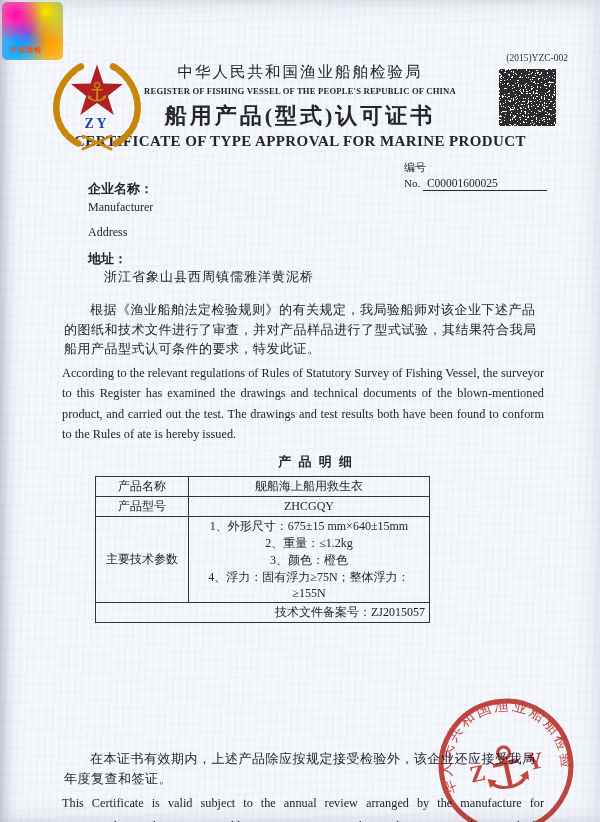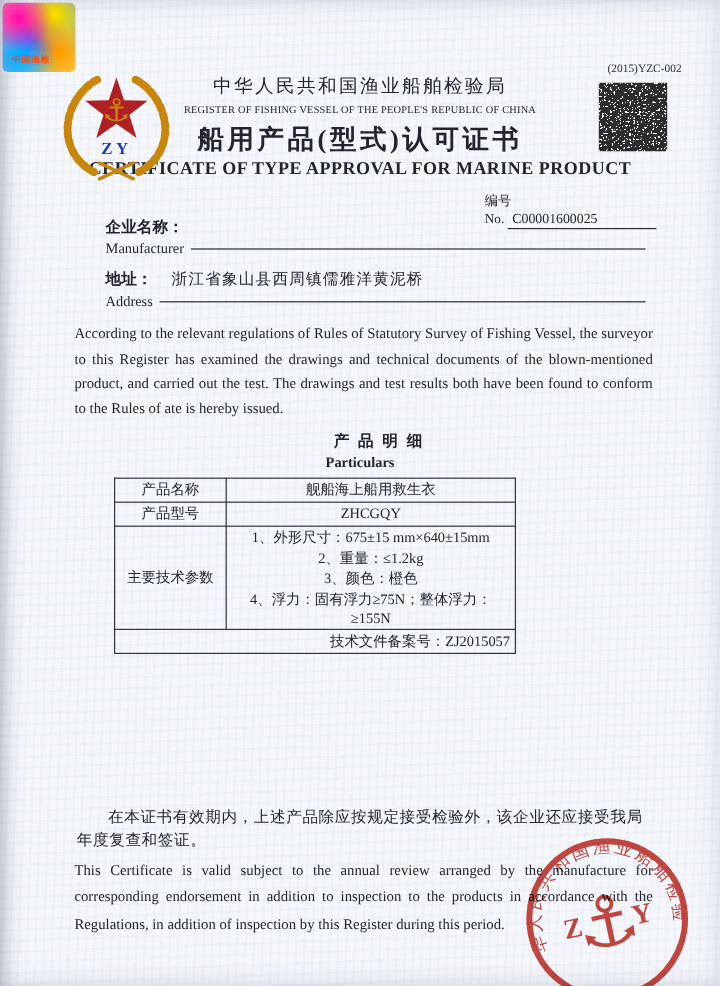--- a/index.html
+++ b/index.html
@@ -29,30 +29,30 @@
   .hologram .holo-mark{
     position:absolute; left:0; right:13px; bottom:5px; text-align:center;
     font-size:7px; letter-spacing:1px; color:rgba(255,70,0,.9); font-weight:bold;
   }
   .emblem{ position:absolute; top:50px; left:36px; }
   .form-code{ position:absolute; top:53px; right:32px; font-size:9.5px; color:#2b2c36;margin-left:36px; }
   .qr{ position:absolute; top:69px; right:44px; width:57px; height:57px; }
   
   .head{ text-align:center; padding-top:62px; }
   .bureau-cn{ font-size:15.5px; letter-spacing:2px; }
-  .bureau-en{ font-size:8.6px; font-weight:normal; letter-spacing:.2px; margin-top:3px; }
+  .bureau-en{ font-size:8.6px; font-weight:bold; letter-spacing:.2px; margin-top:3px; }
   .title-cn{ font-size:22px; font-weight:bold; letter-spacing:3px; margin-top:5px; }
   .title-en{ font-size:15px; font-weight:bold; letter-spacing:.4px; margin-top:2px; }
   
   .no-block{ position:absolute; top:160px; left:404px; font-size:11px; }
   .no-line{ margin-top:2px; }
   .no-value{ display:inline-block; min-width:118px; border-bottom:1.4px solid #2a2b33; padding:0 2px 1px 4px; font-size:11.5px; }
   
   .fields{ margin:30px 62px 0 88px; }
-  .f-row{ display:flex; align-items:center; }
+  .f-row{ display:flex; align-items:flex-start;flex-direction:column; }
   .f-label-cn{ font-weight:bold; font-size:13px; white-space:nowrap; }
   .f-value{ font-size:13px; margin-left:16px; letter-spacing:1px; }
   .f-en{ font-size:12px; white-space:nowrap; }
   .f-uline{ flex:1 1 auto; border-bottom:1.4px solid #2a2b33; margin-left:6px; max-width:440px; }
   .f-row.en{ margin-top:2px; margin-bottom:9px; }
   
   .para-cn{ margin:14px 60px 0 64px; font-size:13px; line-height:1.5; text-indent:2em; letter-spacing:.5px; }
   .para-en{ margin:4px 56px 0 62px; font-size:12.3px; line-height:1.68; text-align:justify; }
   
   .part-head{ text-align:center; margin-top:8px; font-weight:bold; font-size:13px; letter-spacing:2px;padding-left:32px; }
@@ -125,34 +125,34 @@
   </div>
 
   <div class="fields">
     <div class="f-row">
       <span class="f-label-cn">企业名称：</span>
     </div>
     <div class="f-row en">
       <span class="f-en">Manufacturer</span>
       <span class="f-uline"></span>
     </div>
+    <div class="f-row en">
+      <span class="f-en">Address</span>
+      <span class="f-uline"></span>
+    </div>
     <div class="f-row">
       <span class="f-label-cn">地址：</span>
       <span class="f-value">浙江省象山县西周镇儒雅洋黄泥桥</span>
     </div>
-    <div class="f-row en">
-      <span class="f-en">Address</span>
-      <span class="f-uline"></span>
-    </div>
   </div>
 
+  <div class="para-cn">根据《渔业船舶法定检验规则》的有关规定，我局验船师对该企业下述产品的图纸和技术文件进行了审查，并对产品样品进行了型式试验，其结果符合我局船用产品型式认可条件的要求，特发此证。</div>
   <div class="para-en">According to the relevant regulations of Rules of Statutory Survey of Fishing Vessel, the surveyor to this Register has examined the drawings and technical documents of the blown-mentioned product, and carried out the test.  The drawings and test results both have been found to conform to the Rules of ate is hereby issued.</div>
 
   <div class="part-head">产  品  明  细</div>
-  <div class="part-head-en">Particulars</div>
 
   <table class="particulars">
     <tbody>
         <tr>
       <td class="p-label">产品名称</td>
       <td class="p-value">舰船海上船用救生衣</td>
     </tr>
     <tr>
       <td class="p-label">产品型号</td>
       <td class="p-value">ZHCGQY</td>

